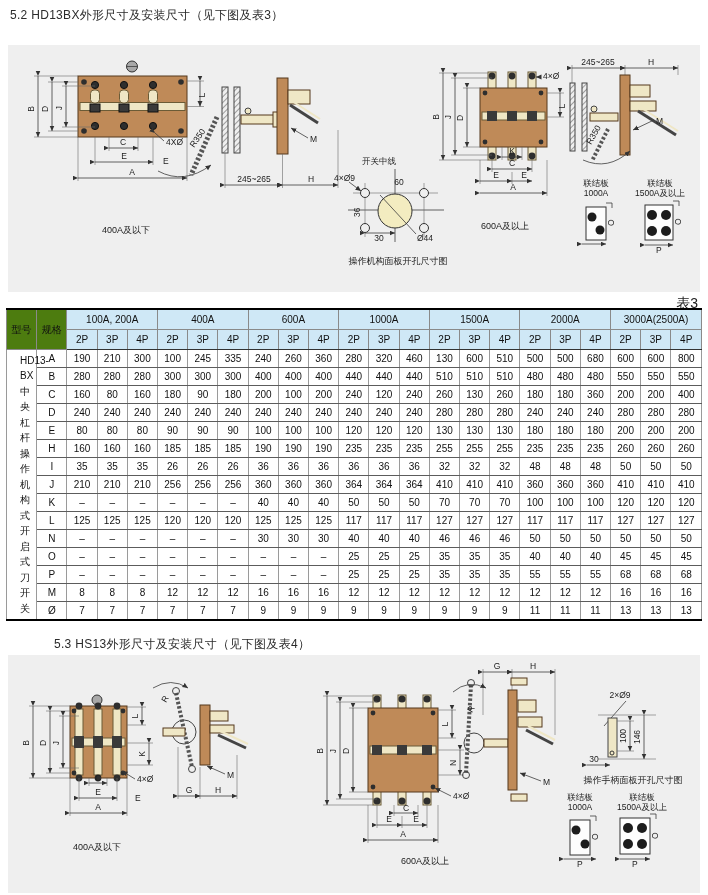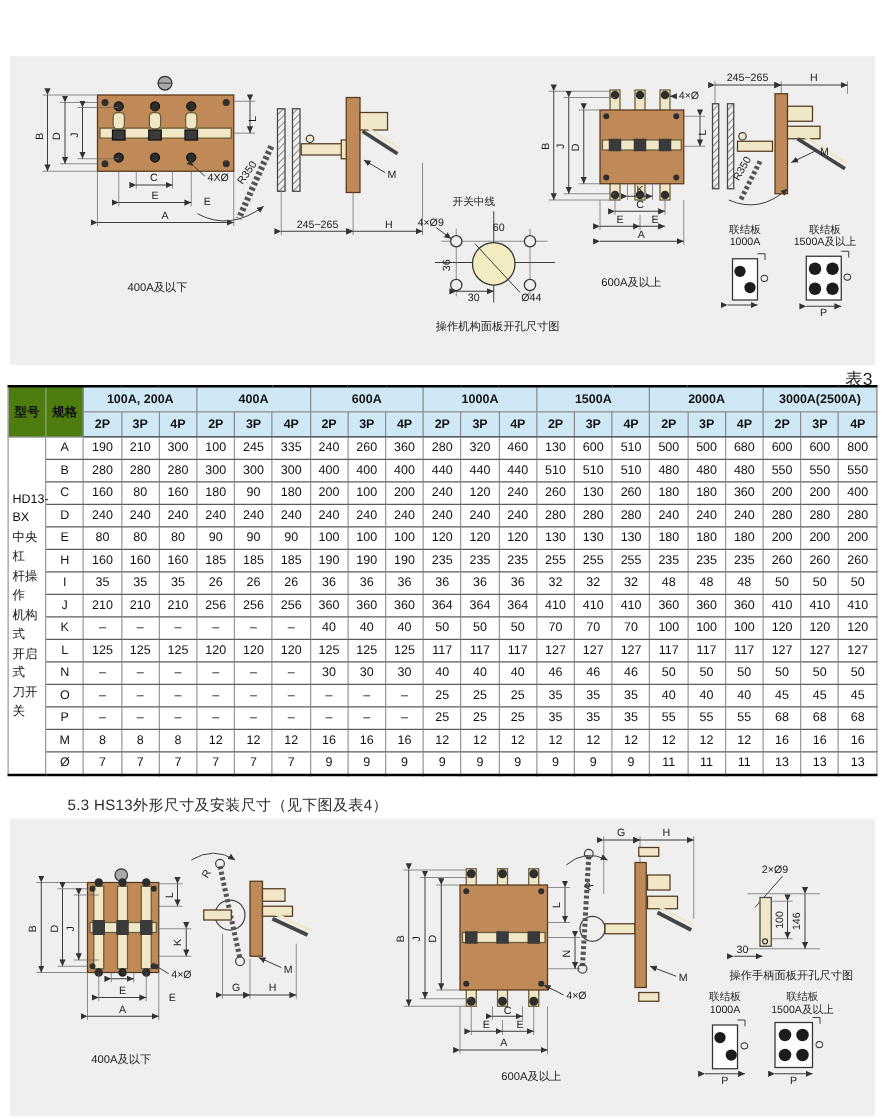--- a/index.html
+++ b/index.html
@@ -7,39 +7,40 @@
         font-family:"Liberation Sans",sans-serif;color:#222;}
   .sec-title{position:absolute;left:10px;font-size:12px;color:#2b2b2b;letter-spacing:0.3px;}
   .t1{top:7px;} .t2{top:636px;margin-left:44px;}
   .panel{position:absolute;left:8px;width:692px;background:#efefef;}
   .p1{top:45px;height:247px;}
   .p2{top:655px;height:238px;}
   .table-tag{position:absolute;right:10px;top:295px;font-size:14px;color:#222;}
   #dim-table{position:absolute;left:6px;top:308px;width:696px;border-collapse:collapse;
              table-layout:fixed;font-size:10px;color:#111;
              border-top:2px solid #000;border-bottom:2px solid #000;}
-  #dim-table th{background:#cfe8f6;font-weight:bold;height:19px;
+  #dim-table th{background:#cfe8f6;font-weight:normal;height:19px;
                 border:1px solid #8a8a8a;padding:0;text-align:center;}
   #dim-table th.label-col{background:#4d7c0f;}
   #dim-table tr.subhead th{border-bottom:1.5px solid #333;}
   #dim-table td{border:1px solid #9a9a9a;border-top:1px solid #5c5c5c;border-bottom:1px solid #5c5c5c;
                 text-align:center;height:17px;padding:0;background:#fff;}
   #dim-table td.gstart, #dim-table th.gstart{border-left:1px solid #444;}
   #dim-table td.model{white-space:pre-line;font-size:10px;line-height:1.55;vertical-align:middle;
-                      padding:0 3px;text-align:left;border-bottom:2px solid #000;}
+                      padding:0 13px;text-align:left;border-bottom:2px solid #000;}
   svg text{font-family:"Liberation Sans",sans-serif;font-size:8.5px;fill:#1c1c1c;}
   svg text.cap{font-size:9px;}
   svg .dl{stroke:#3c3c3c;stroke-width:0.8;fill:none;}
   svg .ext{stroke:#6a6a6a;stroke-width:0.6;fill:none;}
 </style>
 </head>
 <body>
 
 <div class="page">
 
+  <div class="sec-title t1">5.2 HD13BX外形尺寸及安装尺寸（见下图及表3）</div>
 
   <div class="panel p1">
     <svg width="692" height="247" viewBox="0 0 692 247">
       <defs>
         <marker id="ar1" markerWidth="7" markerHeight="7" refX="5.5" refY="2.5" orient="auto" markerUnits="userSpaceOnUse">
           <path d="M0,0L5.5,2.5L0,5z" fill="#333"></path>
         </marker>
         <pattern id="ht1" width="4" height="4" patternTransform="rotate(45)" patternUnits="userSpaceOnUse">
           <line x1="0" y1="0" x2="0" y2="4" stroke="#555" stroke-width="1.1"></line>
         </pattern>

